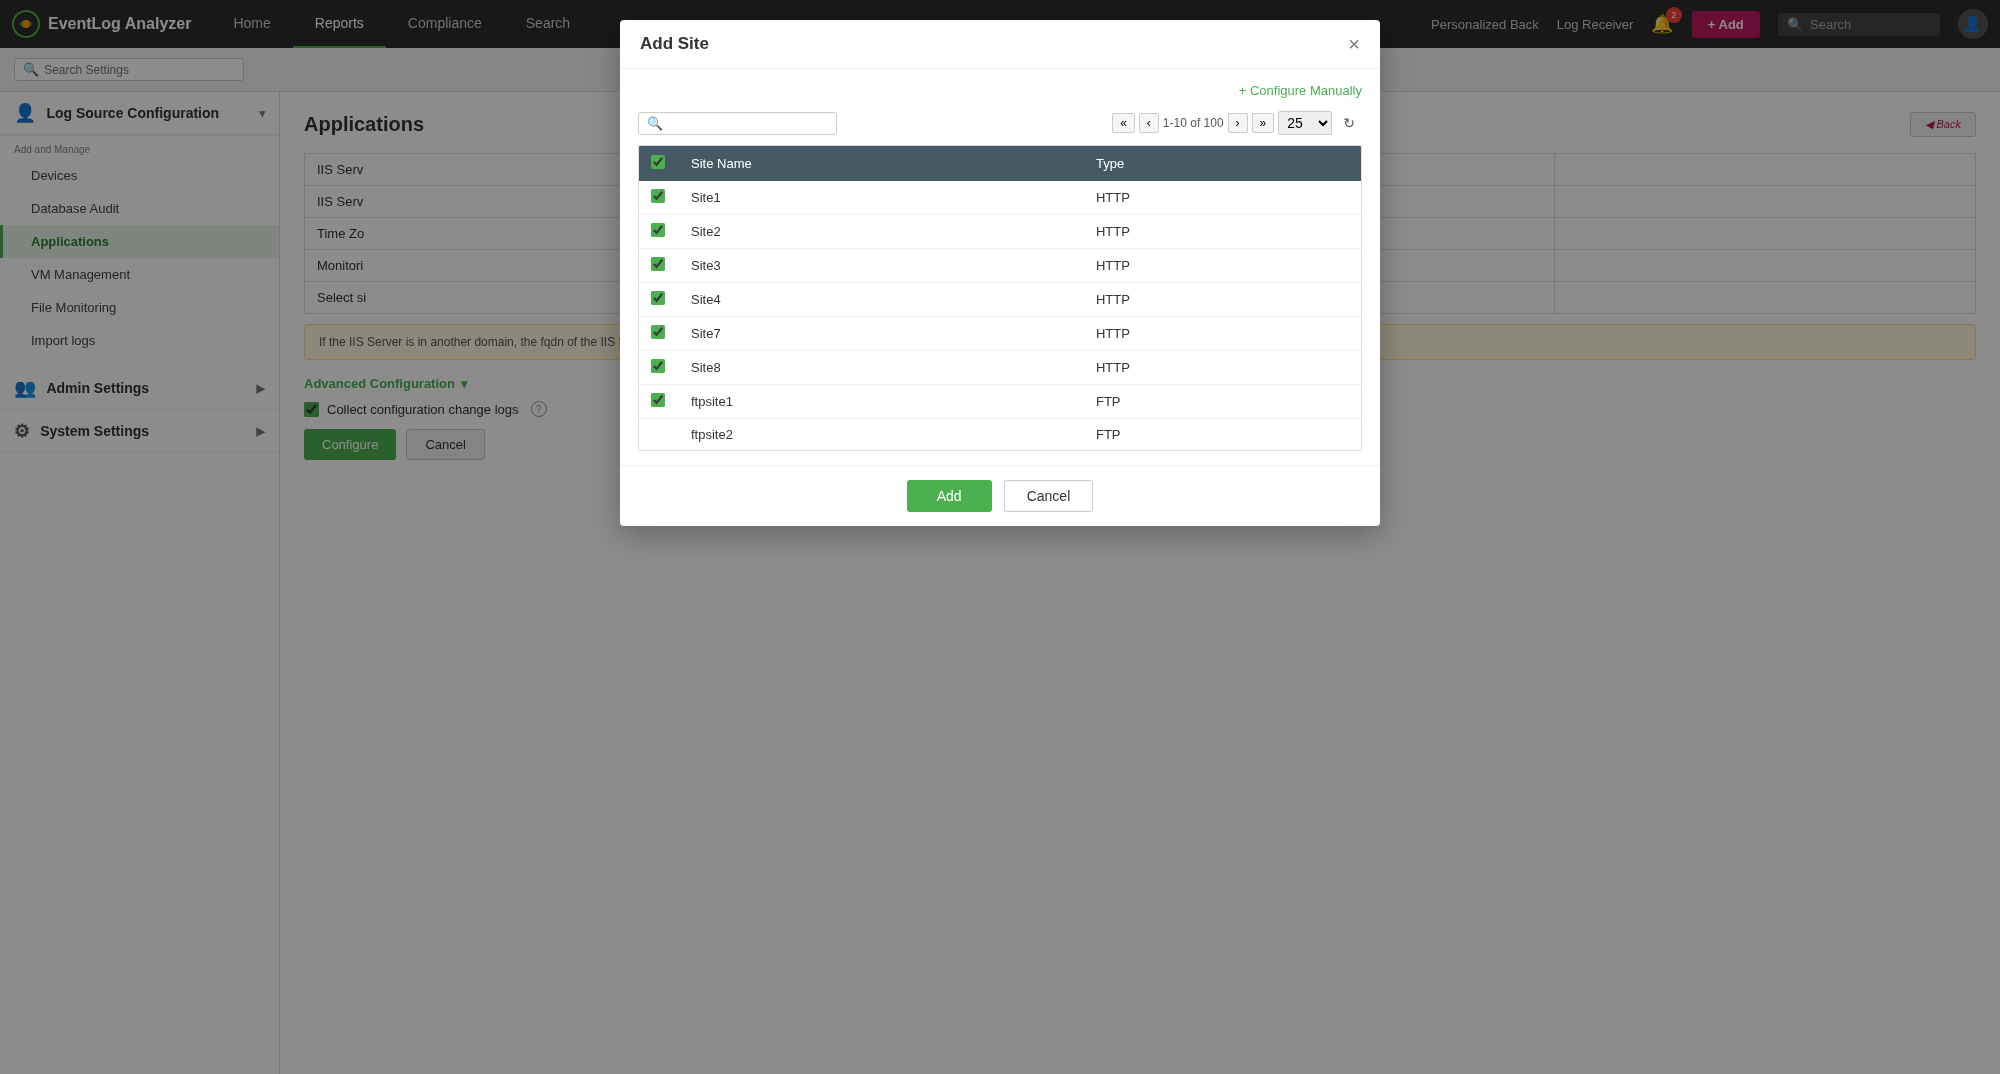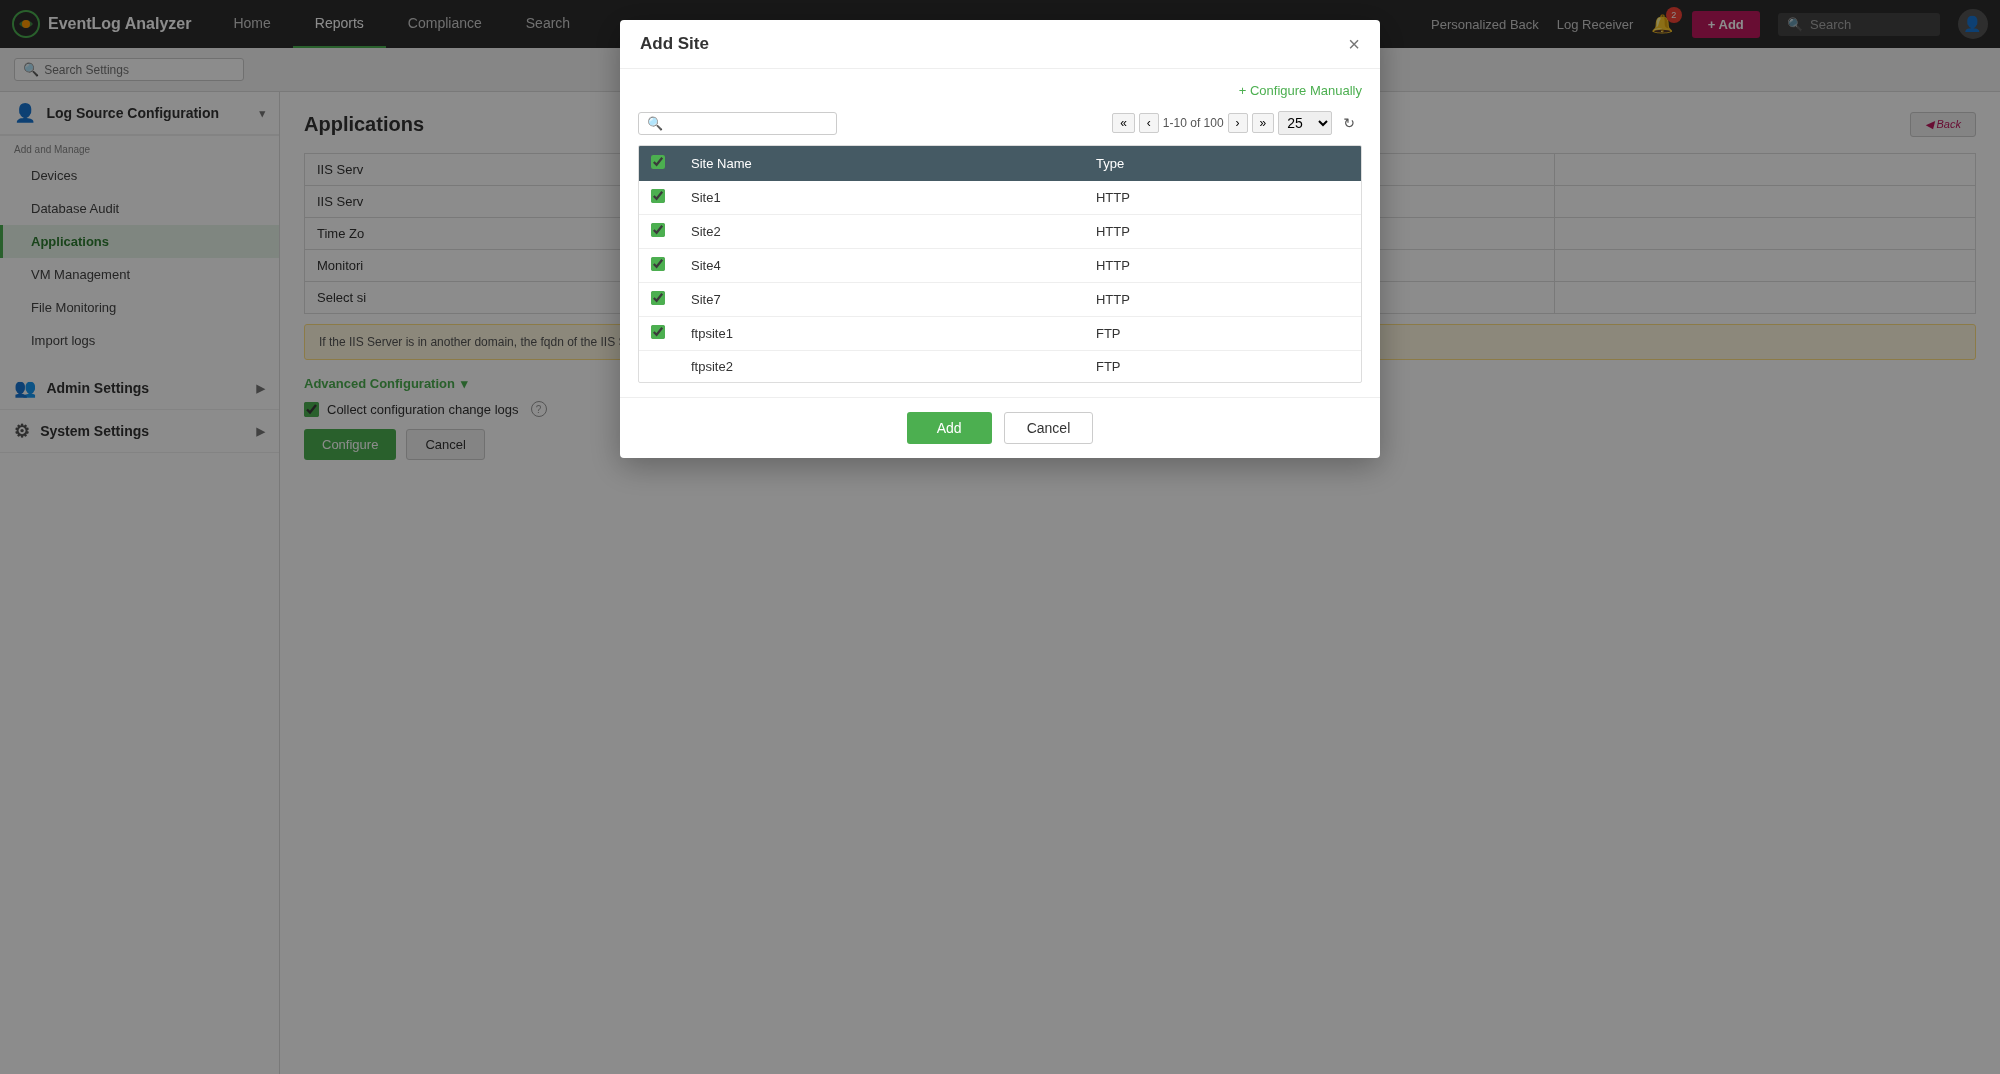--- a/index.html
+++ b/index.html
@@ -304,28 +304,42 @@
     <td>
       <input type="checkbox" checked="" class="green-checkbox" style="">
     </td>
     <td>Site2</td>
     <td>HTTP</td>
   </tr>
               <tr>
     <td>
       <input type="checkbox" checked="" class="green-checkbox" style="">
     </td>
+    <td>Site3</td>
+    <td>HTTP</td>
+  </tr>
+              <tr>
+    <td>
+      <input type="checkbox" checked="" class="green-checkbox" style="">
+    </td>
     <td>Site4</td>
     <td>HTTP</td>
   </tr>
               <tr>
     <td>
       <input type="checkbox" checked="" class="green-checkbox" style="">
     </td>
     <td>Site7</td>
+    <td>HTTP</td>
+  </tr>
+              <tr>
+    <td>
+      <input type="checkbox" checked="" class="green-checkbox" style="">
+    </td>
+    <td>Site8</td>
     <td>HTTP</td>
   </tr>
               <tr>
     <td>
       <input type="checkbox" checked="" class="green-checkbox" style="">
     </td>
     <td>ftpsite1</td>
     <td>FTP</td>
   </tr>
               <tr>

